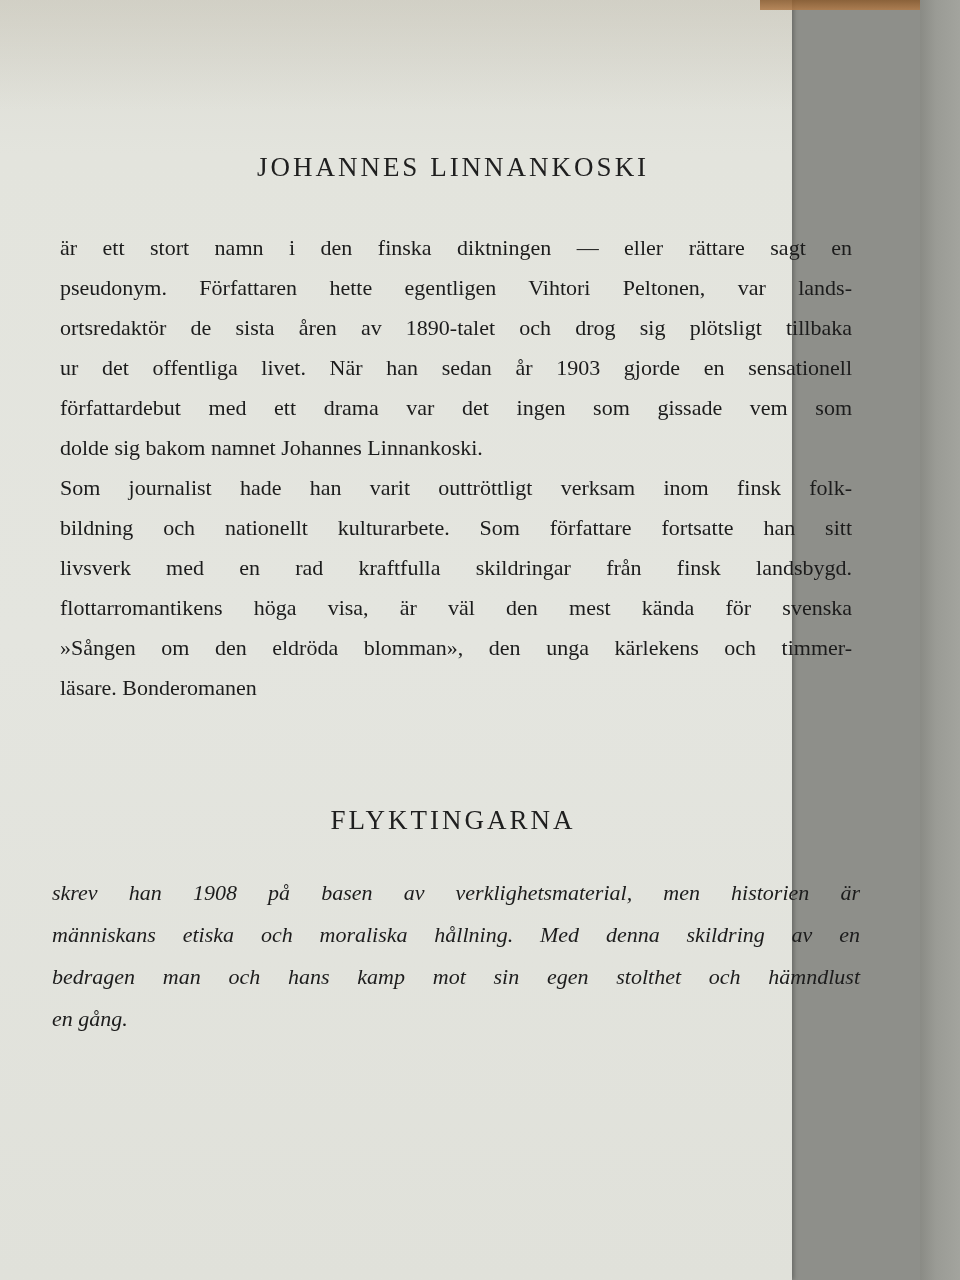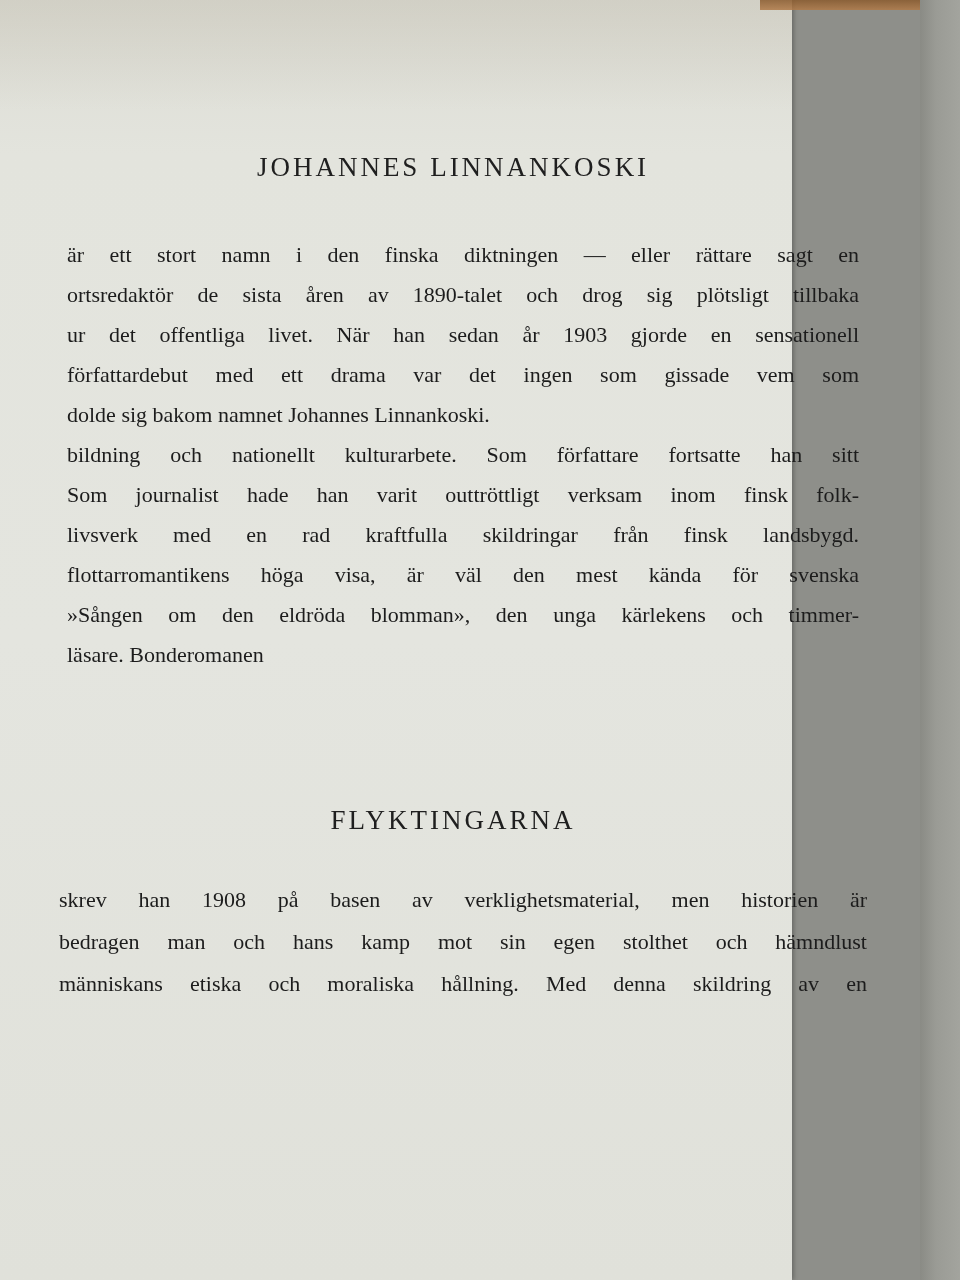--- a/index.html
+++ b/index.html
@@ -57,61 +57,63 @@
       margin: 0;
       font-weight: normal;
     }
     .heading-1 { top: 152px; }
     .heading-2 { top: 797px; margin-top: 8px; }
     .body-text {
       position: absolute;
       font-family: "Liberation Serif", "DejaVu Serif", serif;
       font-size: 22px;
       color: #1c1c1c;
-      margin: 17px;
+      margin: 10px;
     }
     .line {
       display: block;
       white-space: nowrap;
       height: 40px;
       line-height: 40px;
       text-align: justify;
       text-align-last: justify;
     }
     .line.last {
       text-align-last: left;
     }
     .para-1 { left: 50px; top: 218px; width: 792px; }
-    .para-2 { left: 42px; top: 862px; width: 808px; }
+    .para-2 { left: 42px; top: 862px; width: 808px; font-style: italic; }
     .para-2 .line { height: 42px; line-height: 42px; }
   </style>
 </head>
 <body>
 
 <div class="page">
   <div class="top-tab"></div>
 
   <h1 class="heading heading-1">JOHANNES LINNANKOSKI</h1>
 
   <div class="body-text para-1">
     <span class="line">är ett stort namn i den finska diktningen — eller rättare sagt en</span>
+    <span class="line">pseudonym. Författaren hette egentligen Vihtori Peltonen, var lands-</span>
     <span class="line">ortsredaktör de sista åren av 1890-talet och drog sig plötsligt tillbaka</span>
     <span class="line">ur det offentliga livet. När han sedan år 1903 gjorde en sensationell</span>
     <span class="line">författardebut med ett drama var det ingen som gissade vem som</span>
     <span class="line last">dolde sig bakom namnet Johannes Linnankoski.</span>
+    <span class="line">Som journalist hade han varit outtröttligt verksam inom finsk folk-</span>
     <span class="line">bildning och nationellt kulturarbete. Som författare fortsatte han sitt</span>
-    <span class="line">Som journalist hade han varit outtröttligt verksam inom finsk folk-</span>
     <span class="line">livsverk med en rad kraftfulla skildringar från finsk landsbygd.</span>
     <span class="line">flottarromantikens höga visa, är väl den mest kända för svenska</span>
     <span class="line">»Sången om den eldröda blomman», den unga kärlekens och timmer-</span>
     <span class="line last">läsare. Bonderomanen</span>
   </div>
 
   <h2 class="heading heading-2">FLYKTINGARNA</h2>
 
   <div class="body-text para-2">
     <span class="line">skrev han 1908 på basen av verklighetsmaterial, men historien är</span>
+    <span class="line">människans etiska och moraliska hållning. Med denna skildring av en</span>
     <span class="line">bedragen man och hans kamp mot sin egen stolthet och hämndlust</span>
-    <span class="line">människans etiska och moraliska hållning. Med denna skildring av en</span>
+    <span class="line last">en gång.</span>
   </div>
 </div>
 
 <div class="edge"></div>
 
 </body></html>

